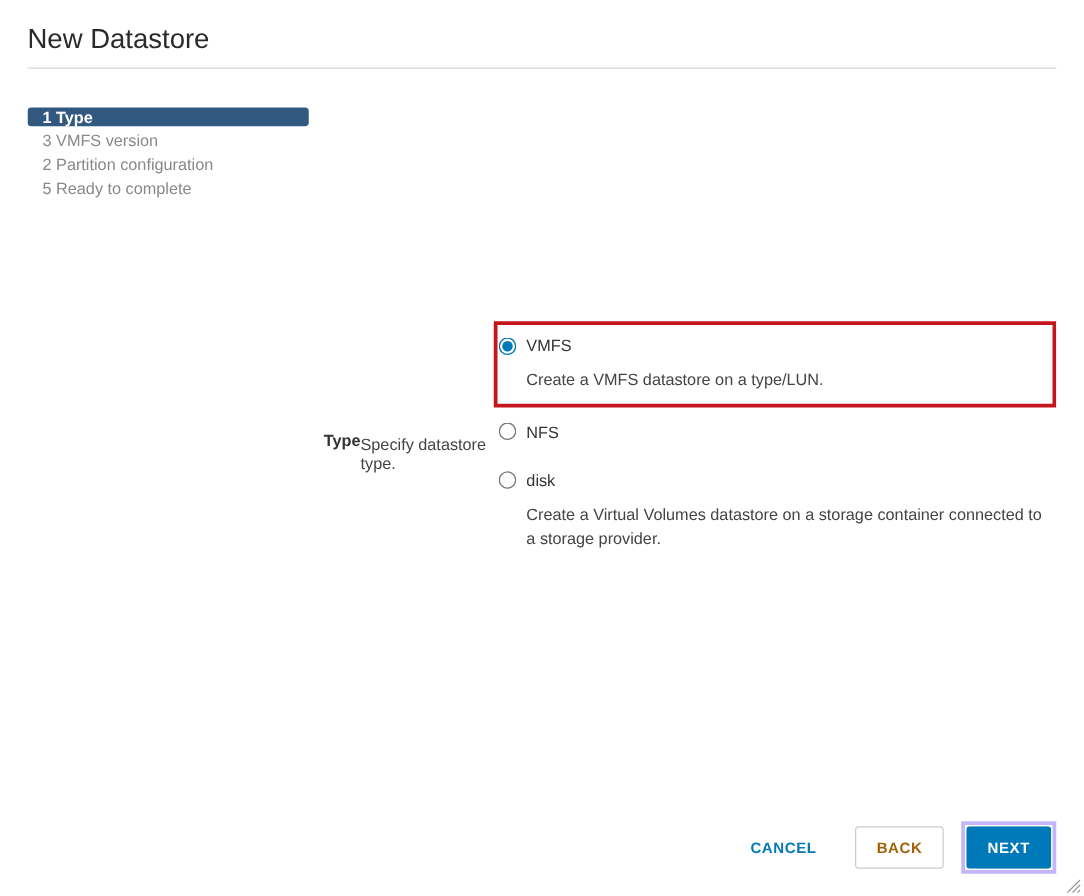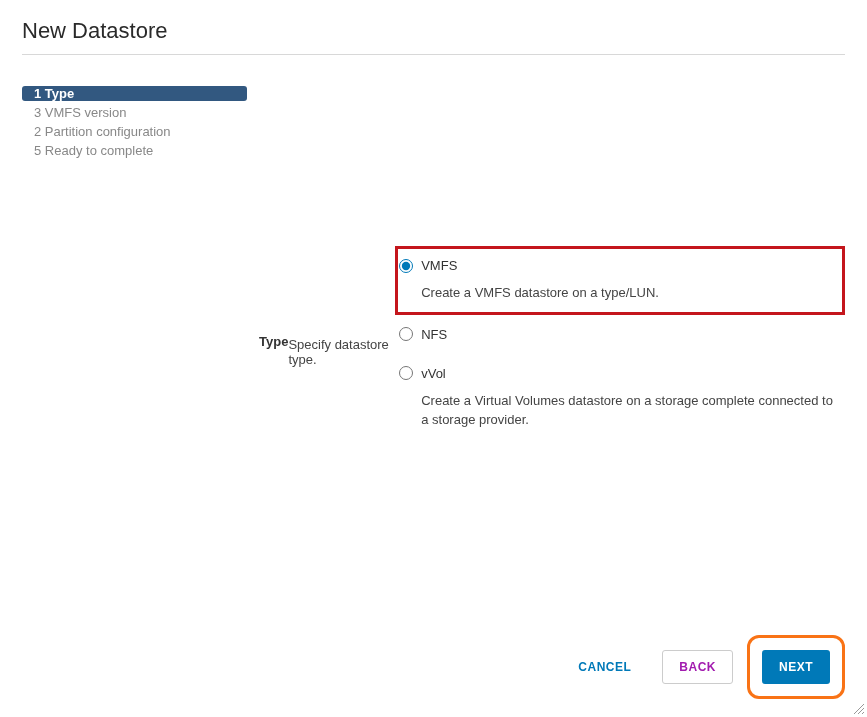--- a/index.html
+++ b/index.html
@@ -115,33 +115,33 @@
     padding: 9px 16px;
     border: 1px solid transparent;
     background: transparent;
     cursor: pointer;
     border-radius: 3px;
     min-width: 58px;
     text-align: center;
   }
   .btn-cancel { color: #0079b8; }
   .btn-back {
-    color: #a21caf;
+    color: #a16207;
     border: 1px solid #ccc;
     background: #fff;
     cursor: default;
   }
   .btn-next {
     background: #0079b8;
     color: #fff;
   }
   .next-highlight {
-    border: 3px solid #f97316;
-    border-radius: 12px;
-    padding: 12px;
+    border: 3px solid #c4b5fd;
+    border-radius: 0;
+    padding: 1px;
   }
   .resize-grip {
     position: absolute;
     right: 2px;
     bottom: 2px;
     width: 14px;
     height: 14px;
   }
   .resize-grip svg { display:block; }
 </style>
@@ -178,23 +178,23 @@
         <div class="option-block">
           <label class="radio-row">
             <input type="radio" name="dstype" style="">
             <span class="radio-label">NFS</span>
           </label>
         </div>
 
         <div class="option-block">
           <label class="radio-row">
             <input type="radio" name="dstype" style="">
-            <span class="radio-label">vVol</span>
+            <span class="radio-label">disk</span>
           </label>
-          <div class="option-desc">Create a Virtual Volumes datastore on a storage complete connected to a storage provider.</div>
+          <div class="option-desc">Create a Virtual Volumes datastore on a storage container connected to a storage provider.</div>
         </div>
 
       </div>
     </div>
   </div>
 
   <div class="footer">
     <button class="btn btn-cancel">CANCEL</button>
     <button class="btn btn-back" disabled="">BACK</button>
     <span class="next-highlight">

